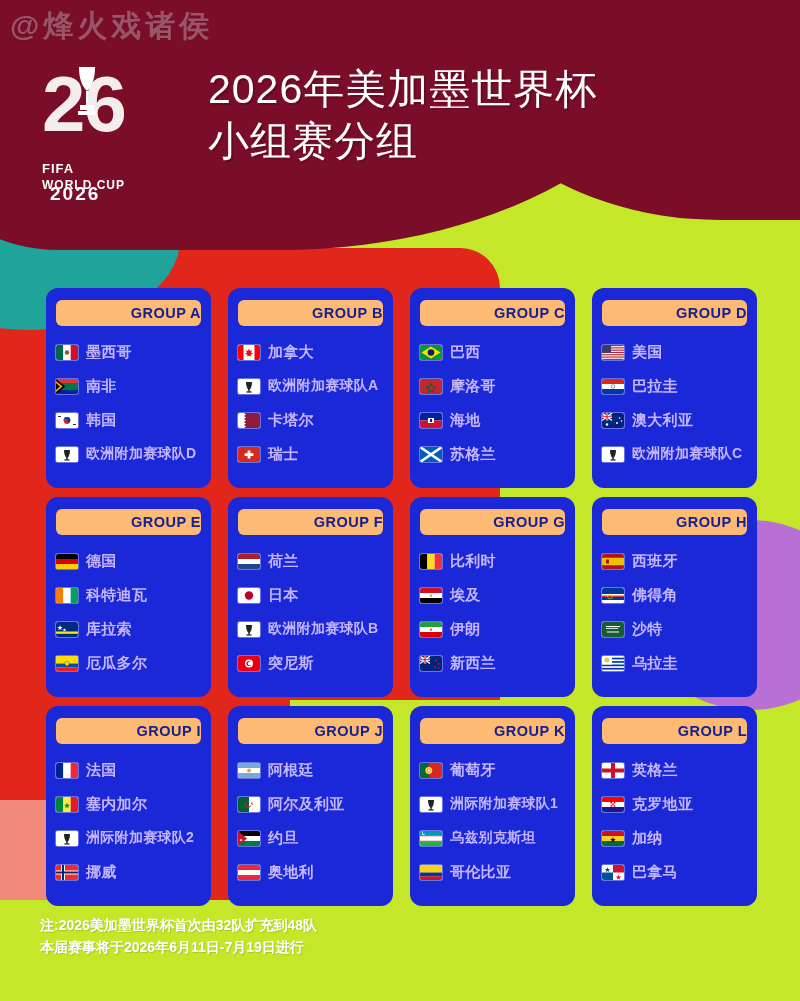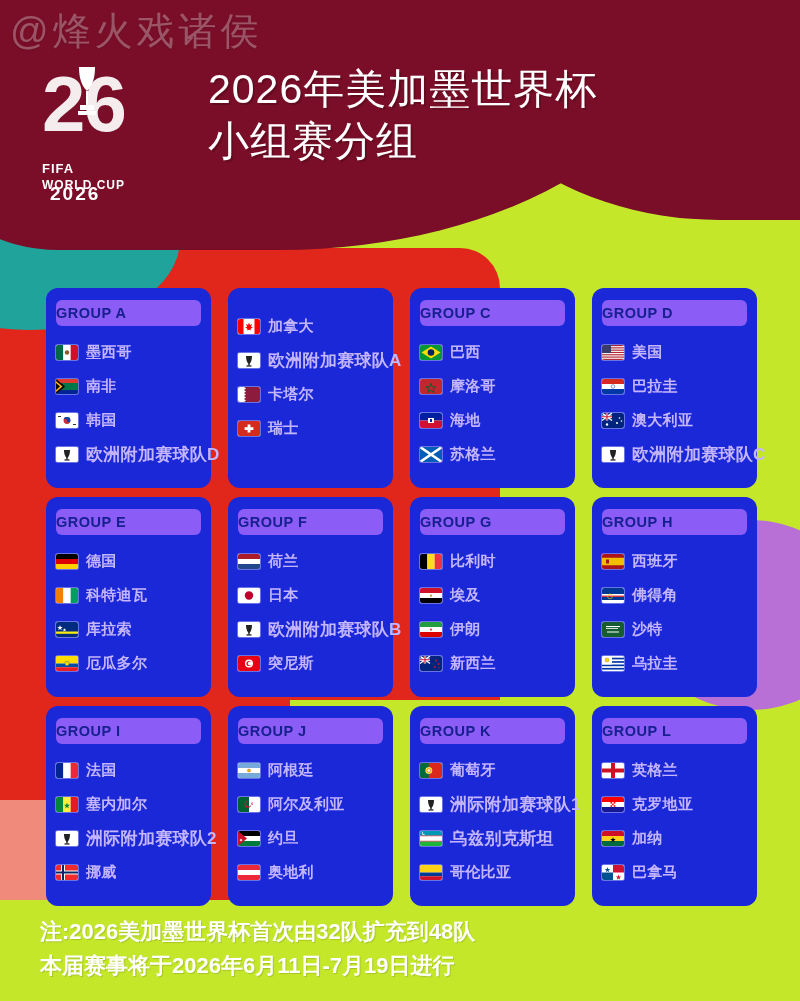--- a/index.html
+++ b/index.html
@@ -53,22 +53,22 @@
     border-top-right-radius: 110px;
   }
   .bg-green-bottom {
     position: absolute; left: 0; top: 900px; width: 800px; height: 101px;
     background: #c4e72a;
   }
 
   
   .watermark {
     position: absolute; left: 10px; top: 6px;
-    font-size: 38px; color: rgba(255,255,255,0.30);
-    letter-spacing: 4px; font-weight: 400;
+    font-size: 30px; color: rgba(255,255,255,0.30);
+    letter-spacing: 4px; font-weight: 700;
     text-shadow: 0 1px 2px rgba(0,0,0,.12);
     white-space: nowrap;
   }
 
   
   .header { position: absolute; left: 0; top: 45px; width: 800px; height: 170px; }
   .logo {
     position: absolute; left: 42px; top: 12px; width: 90px; height: 150px;
     color: #fff; 
   }
@@ -109,24 +109,24 @@
     column-gap: 17px;
     row-gap: 9px;
   }
   .group {
     background: #1a28d8;
     border-radius: 12px;
     padding: 12px 10px 10px 10px;
     position: relative;
   }
   .group-title {
-    background: #8b5cf6;
+    background: #fdba74;
     color: #16208f;
     font-size: 14.5px; font-weight: 800;
-    text-align: left;
+    text-align: right;
     border-radius: 6px;
     padding: 5px 0 5px 0;
     letter-spacing: .5px;
   }
   .teams { margin-top: 9px; }
   .team {
     display: flex; align-items: center;
     height: 34px;
     color: #c4b5fd;
   }
@@ -138,26 +138,26 @@
     overflow: hidden;
     position: relative;
     box-shadow: 0 0 0 1px rgba(255,255,255,.35);
     background: #fff;
   }
   .flag svg { display: block; width: 22px; height: 15px; }
   .team-name {
     font-size: 15px; font-weight: 700; white-space: nowrap;
     letter-spacing: .3px;
   }
-  .team-name.small { font-size: 17px; font-weight: 700; }
+  .team-name.small { font-size: 14px; font-weight: 700; }
 
   
   .note {
     position: absolute; left: 40px; top: 915px; width: 720px;
-    color: #fff; font-size: 22px; font-weight: 700; line-height: 1.55;
+    color: #fff; font-size: 14px; font-weight: 700; line-height: 1.55;
     text-shadow: 1px 1px 1px rgba(0,0,0,.15);
   }
 </style>
 </head>
 <body>
 
 <div class="bg">
   <div class="bg-green"></div>
   <div class="bg-red"></div>
   <div class="bg-red2"></div>
@@ -238,20 +238,21 @@
               <path d="M8 3 h6 c0 4 -1 6.5 -3 8.5 c-2 -2 -3 -4.5 -3 -8.5z" fill="#222"></path>
               <rect x="10.3" y="10.5" width="1.4" height="2" fill="#222"></rect>
               <rect x="8.5" y="12.3" width="5" height="1.3" fill="#222"></rect>
             </svg>
           </span>
           <span class="team-name small">欧洲附加赛球队D</span>
         </div>
       </div>
     </div>
     <div class="group">
+      <div class="group-title">GROUP B</div>
       <div class="teams">
         <div class="team">
           <span class="flag">
             <svg viewBox="0 0 22 15" preserveAspectRatio="none">
               <rect width="22" height="15" fill="#fff"></rect>
               <rect width="5.5" height="15" x="0" fill="#ff0000"></rect>
               <rect width="5.5" height="15" x="16.5" fill="#ff0000"></rect>
               <path d="M11 3.5 l1 2.5 l2-1 l-1 3 h2 l-2.5 2 l.5 1.5 l-2-0.7 l-2 .7 l.5-1.5 L7 8 h2 l-1-3 l2 1z" fill="#ff0000"></path>
             </svg>
           </span>

